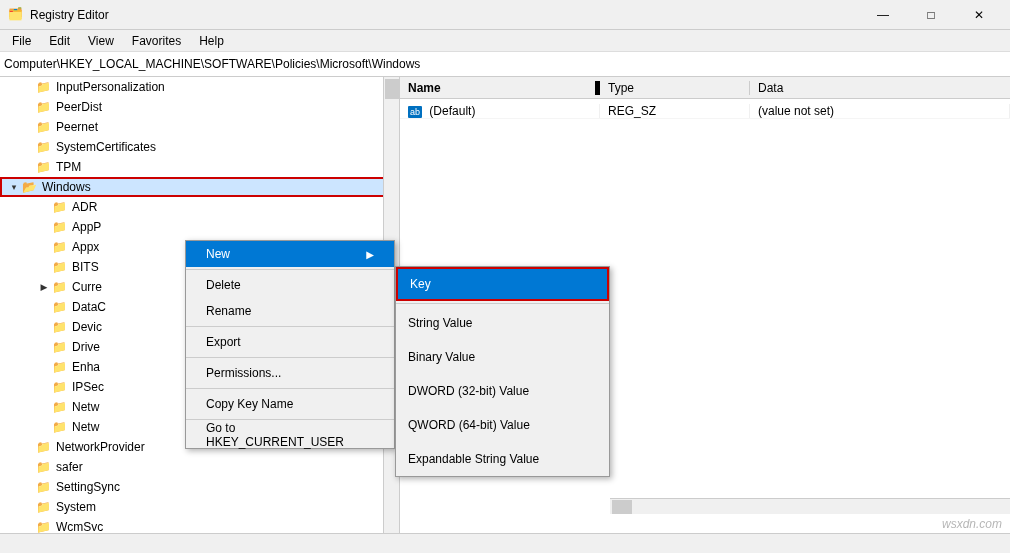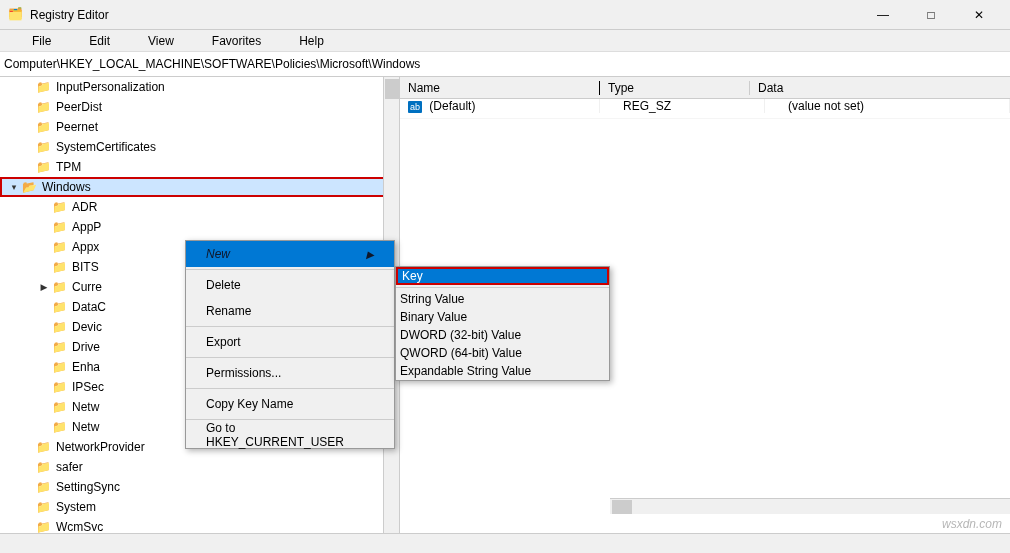--- a/index.html
+++ b/index.html
@@ -60,21 +60,20 @@
       padding: 0 4px;
       border-bottom: 1px solid #ddd;
       gap: 2px;
     }
     .menu-item {
       padding: 2px 8px;
       cursor: pointer;
       height: 22px;
       display: flex;
       align-items: center;
-      margin-left: 20px;
     }
 
     
     .address-bar {
       height: 15px;
       background: #fff;
       border-bottom: 1px solid #ccc;
       display: flex;
       align-items: center;
       padding: 12px 4px;
@@ -110,31 +109,30 @@
     }
 
     
     .table-header {
       display: flex;
       background: #f0f0f0;
       border-bottom: 1px solid #ccc;
       height: 22px;
       align-items: center;
     }
-    .col-name { width: 200px; padding: 0 8px; border-right: 1px solid #000000; font-weight: normal; }
+    .col-name { width: 200px; padding: 0 8px; border-right: 5px solid #000000; font-weight: bold; }
     .col-type { width: 150px; padding: 0 8px; border-right: 1px solid #ccc; font-weight: normal; }
     .col-data { flex: 1; padding: 0 8px; font-weight: normal; }
 
     
     .table-row {
       display: flex;
       height: 20px;
-      align-items: flex-start;
+      align-items: flex-end;
       border-bottom: 1px solid #f5f5f5;
-      gap: 15px;
     }
     .table-row .col-name, .table-row .col-type, .table-row .col-data {
       font-weight: normal;
       border-right: 1px solid #f0f0f0;
     }
 
     
     .tree-item {
       height: 20px;
       display: flex;
@@ -173,41 +171,41 @@
       min-width: 200px;
     }
     .context-menu-item {
       padding: 4px 20px;
       cursor: pointer;
       display: flex;
       align-items: center;
       justify-content: space-between;
       height: 26px;
     }
-    .context-menu-item.highlighted { background: #0078d4; color: #0f172a; font-style: italic; }
+    .context-menu-item.highlighted { background: #0078d4; color: #ffffff; }
     .context-menu-divider {
       height: 1px;
       background: #ccc;
       margin: 2px 0;
     }
     .submenu-arrow { font-size: 10px; }
 
     
     .submenu {
       position: absolute;
       background: #f0f0f0;
       border: 1px solid #999;
       box-shadow: 2px 2px 6px rgba(0,0,0,0.3);
       z-index: 101;
       min-width: 200px;
     }
     .submenu-item {
-      padding: 4px 4px;
+      padding: 4px 12px;
       cursor: pointer;
-      height: 18px;
+      height: 34px;
       display: flex;
       align-items: center;
     }
     .submenu-item.highlighted {
       background: #0078d4;
       color: #fff;
       border: 2px solid #c00;
     }
 
     

